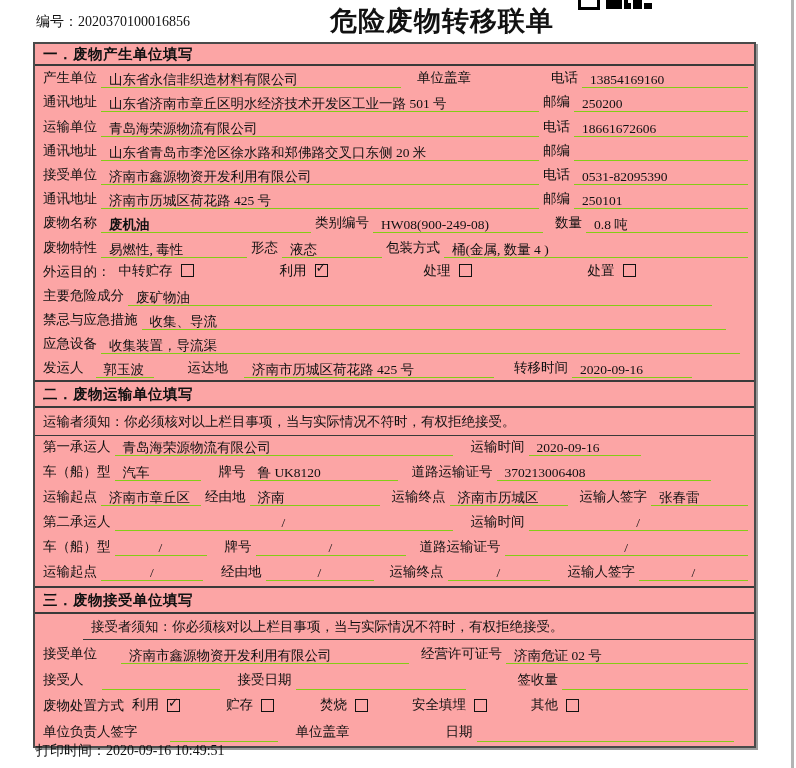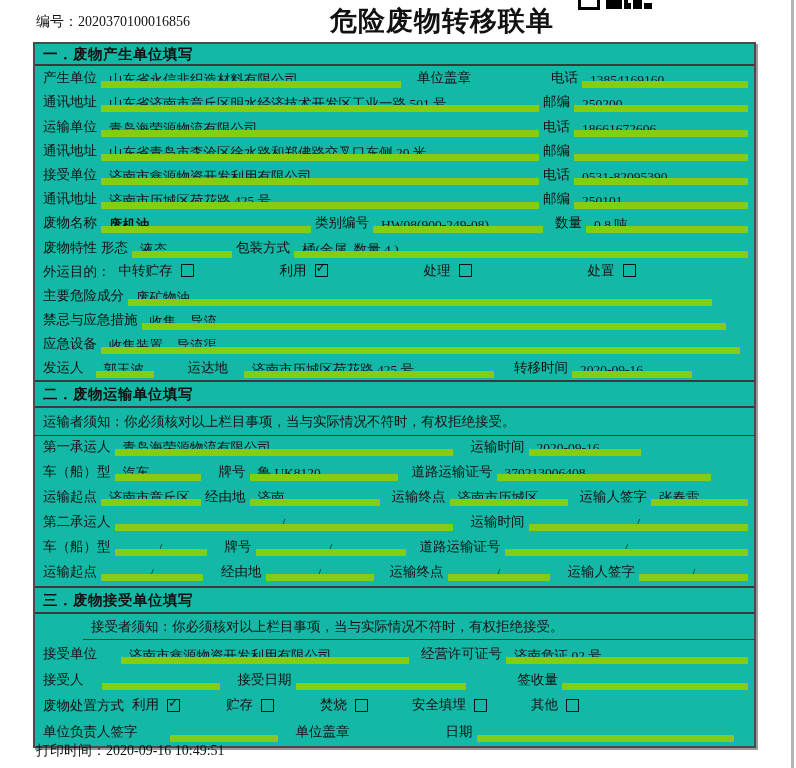--- a/index.html
+++ b/index.html
@@ -6,35 +6,35 @@
   #page{position:relative;width:796px;height:768px;background:#fff;overflow:hidden;
         font-family:"Liberation Serif","DejaVu Serif",serif;color:#111;font-size:13.5px;}
   
   .serial{position:absolute;left:36px;top:13px;font-size:14px;white-space:nowrap;}
   .title{position:absolute;left:330px;top:3px;font-size:27px;font-weight:bold;letter-spacing:1px;
          font-family:"Liberation Sans","DejaVu Sans",sans-serif;white-space:nowrap;}
   .qr{position:absolute;left:578px;top:0;}
   .edge{position:absolute;left:791px;top:0;width:3px;height:768px;background:#b4b4b4;}
   
   #form-box{position:absolute;left:33px;top:42px;width:723px;height:706px;box-sizing:border-box;
-            border:2px solid #4a4a4a;box-shadow:2px 2px 0 #9a9a9a;background:#14b8a6;}
+            border:2px solid #4a4a4a;box-shadow:2px 2px 0 #9a9a9a;background:#fca5a5;}
   .section{box-sizing:border-box;}
   .sec-header{height:20px;line-height:20px;font-family:"Liberation Sans","DejaVu Sans",sans-serif;
               font-weight:bold;font-size:14.5px;padding-left:8px;border-bottom:2px solid #3a3a3a;
               letter-spacing:0.5px;}
   .sec1 .sec-header,.sec2 .sec-header{height:24px;line-height:24px;border-top:2px solid #3a3a3a;}
   .note-row{height:27px;border-bottom:1.5px solid #3a3a3a;padding-left:8px;display:flex;
             align-items:center;font-size:13.5px;}
   .sec2 .note-row{height:25px;margin-left:48px;}
   .row{display:flex;align-items:flex-end;padding:0 2px 0 8px;box-sizing:border-box;overflow:hidden;}
   .sec0 .row{height:24.2px;}
   .sec1 .row{height:25px;align-items:center;}
   .sec2 .row{height:26px;}
   .lbl{white-space:pre;margin:0 4px 3px 0;flex:none;}
-  .fld{border-bottom:7px solid #84cc16;margin:0 4px 2px 0;padding:0 2px 1px 8px;white-space:nowrap;
+  .fld{border-bottom:1px solid #84cc16;margin:0 4px 2px 0;padding:0 2px 1px 8px;white-space:nowrap;
        overflow:hidden;height:17px;line-height:17px;flex:none;box-sizing:border-box;}
   .fld.ctr{text-align:center;padding-left:2px;}
   .gap{flex:none;height:1px;}
   .chk{display:flex;align-items:center;margin-bottom:4px;flex:none;}
   .chk-lbl{margin-right:8px;white-space:pre;}
   .chk-box{width:11px;height:11px;border:1px solid #111;position:relative;flex:none;}
   .chk-box.checked::after{content:"✓";position:absolute;left:0px;top:-5px;font-size:13px;
        font-weight:bold;font-family:"DejaVu Sans",sans-serif;}
   .footer{position:absolute;left:36px;top:742px;font-size:14px;white-space:nowrap;}
 </style>
@@ -102,20 +102,21 @@
           <span class="lbl">废物名称</span>
           <span class="fld" style="width: 210px; font-weight: bold;">废机油</span>
           <span class="lbl">类别编号</span>
           <span class="fld" style="width: 170px;">HW08(900-249-08)</span>
           <span class="gap" style="width: 8px;"></span>
           <span class="lbl">数量</span>
           <span class="fld" style="flex: 1 1 0%;">0.8 吨</span>
         </div>
         <div class="row">
           <span class="lbl">废物特性</span>
+          <span class="fld" style="width: 146px;">易燃性, 毒性</span>
           <span class="lbl">形态</span>
           <span class="fld" style="width: 100px;">液态</span>
           <span class="lbl">包装方式</span>
           <span class="fld" style="flex: 1 1 0%;">桶(金属, 数量 4 )</span>
         </div>
         <div class="row">
           <span class="lbl">外运目的：</span>
           <span class="gap" style="width: 4px;"></span>
           <span class="chk">
             <span class="chk-lbl">中转贮存</span>

